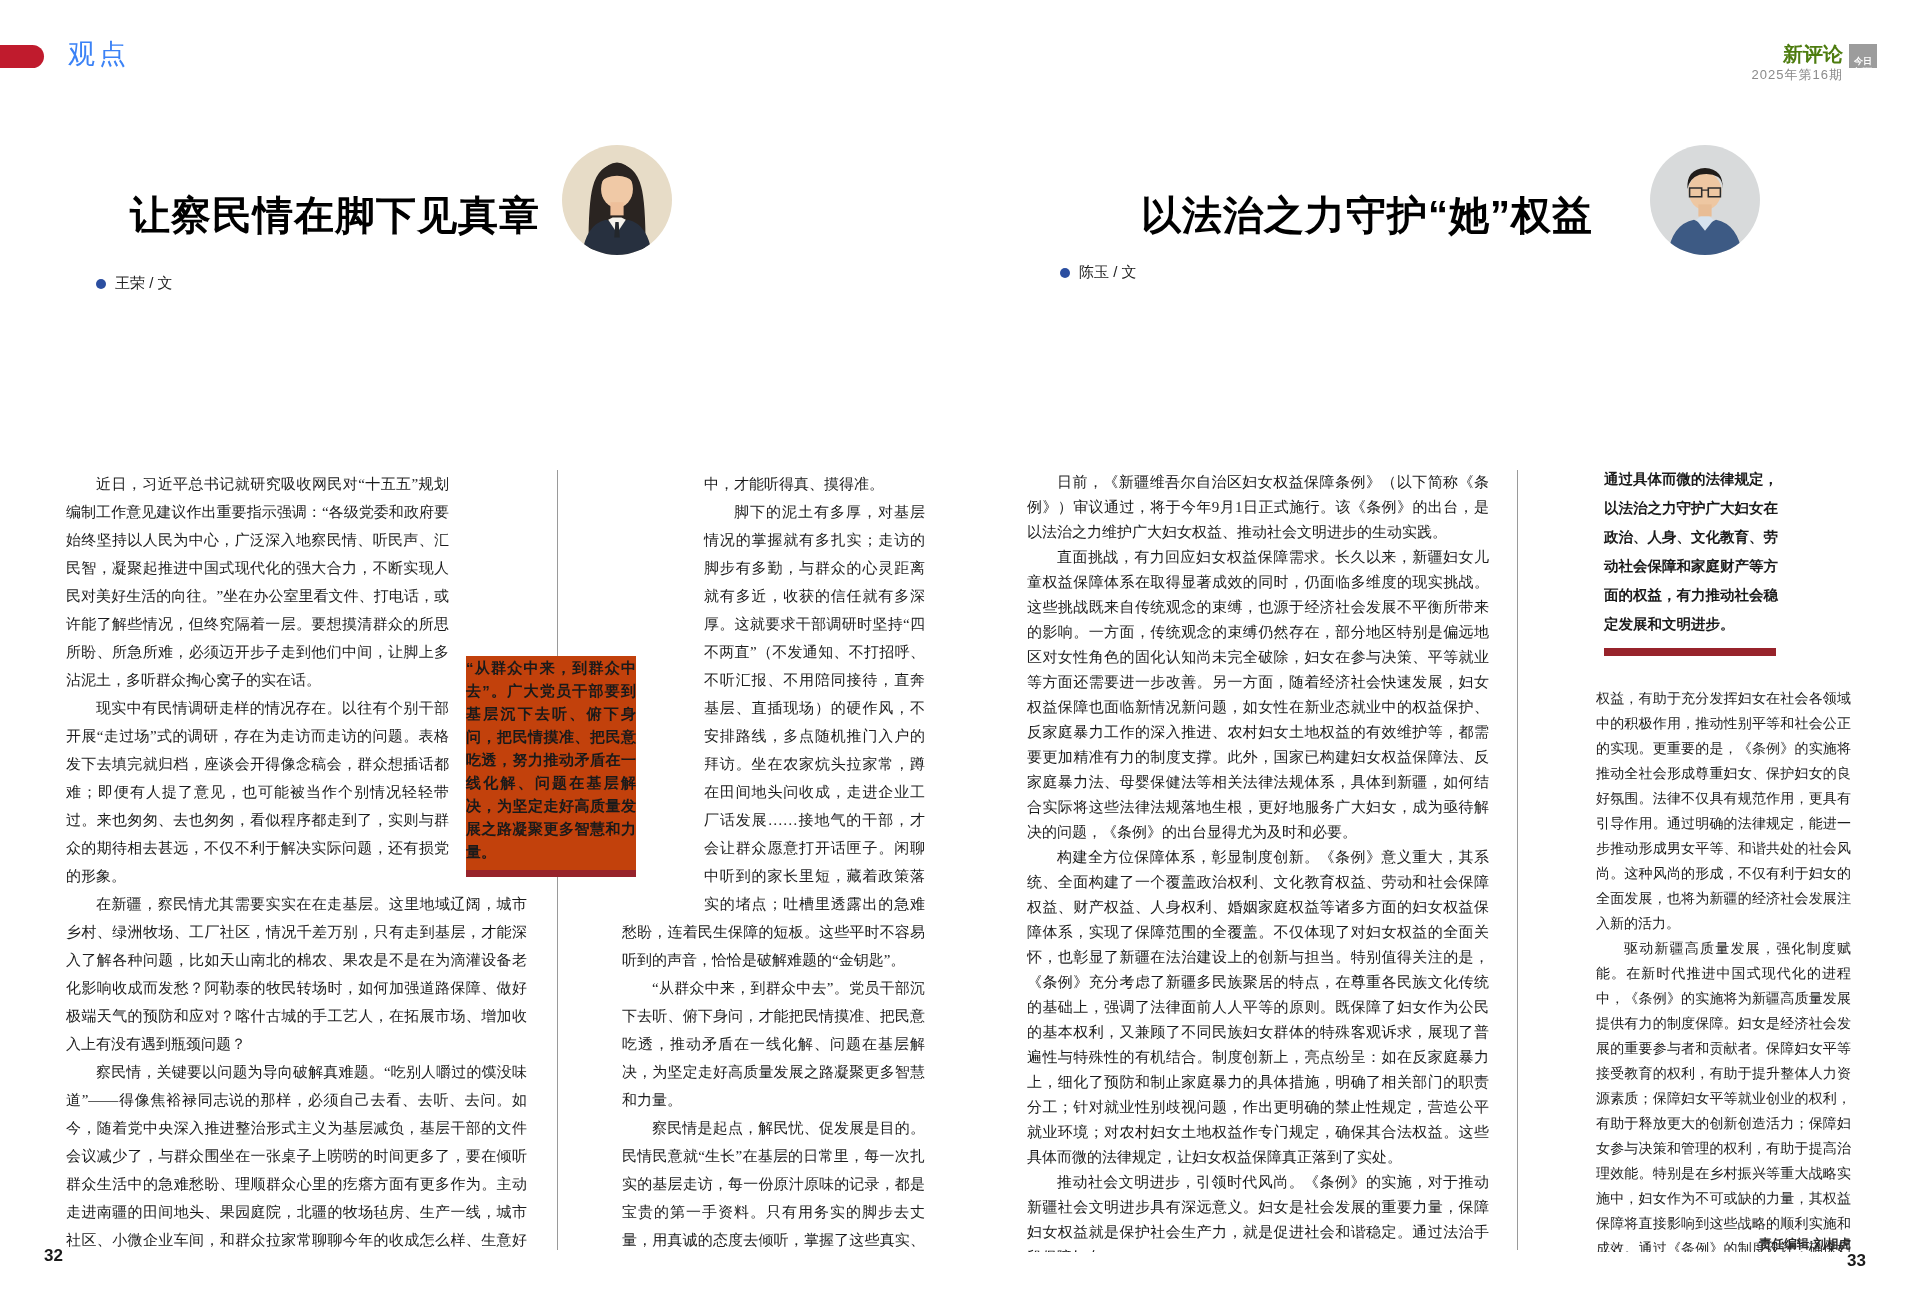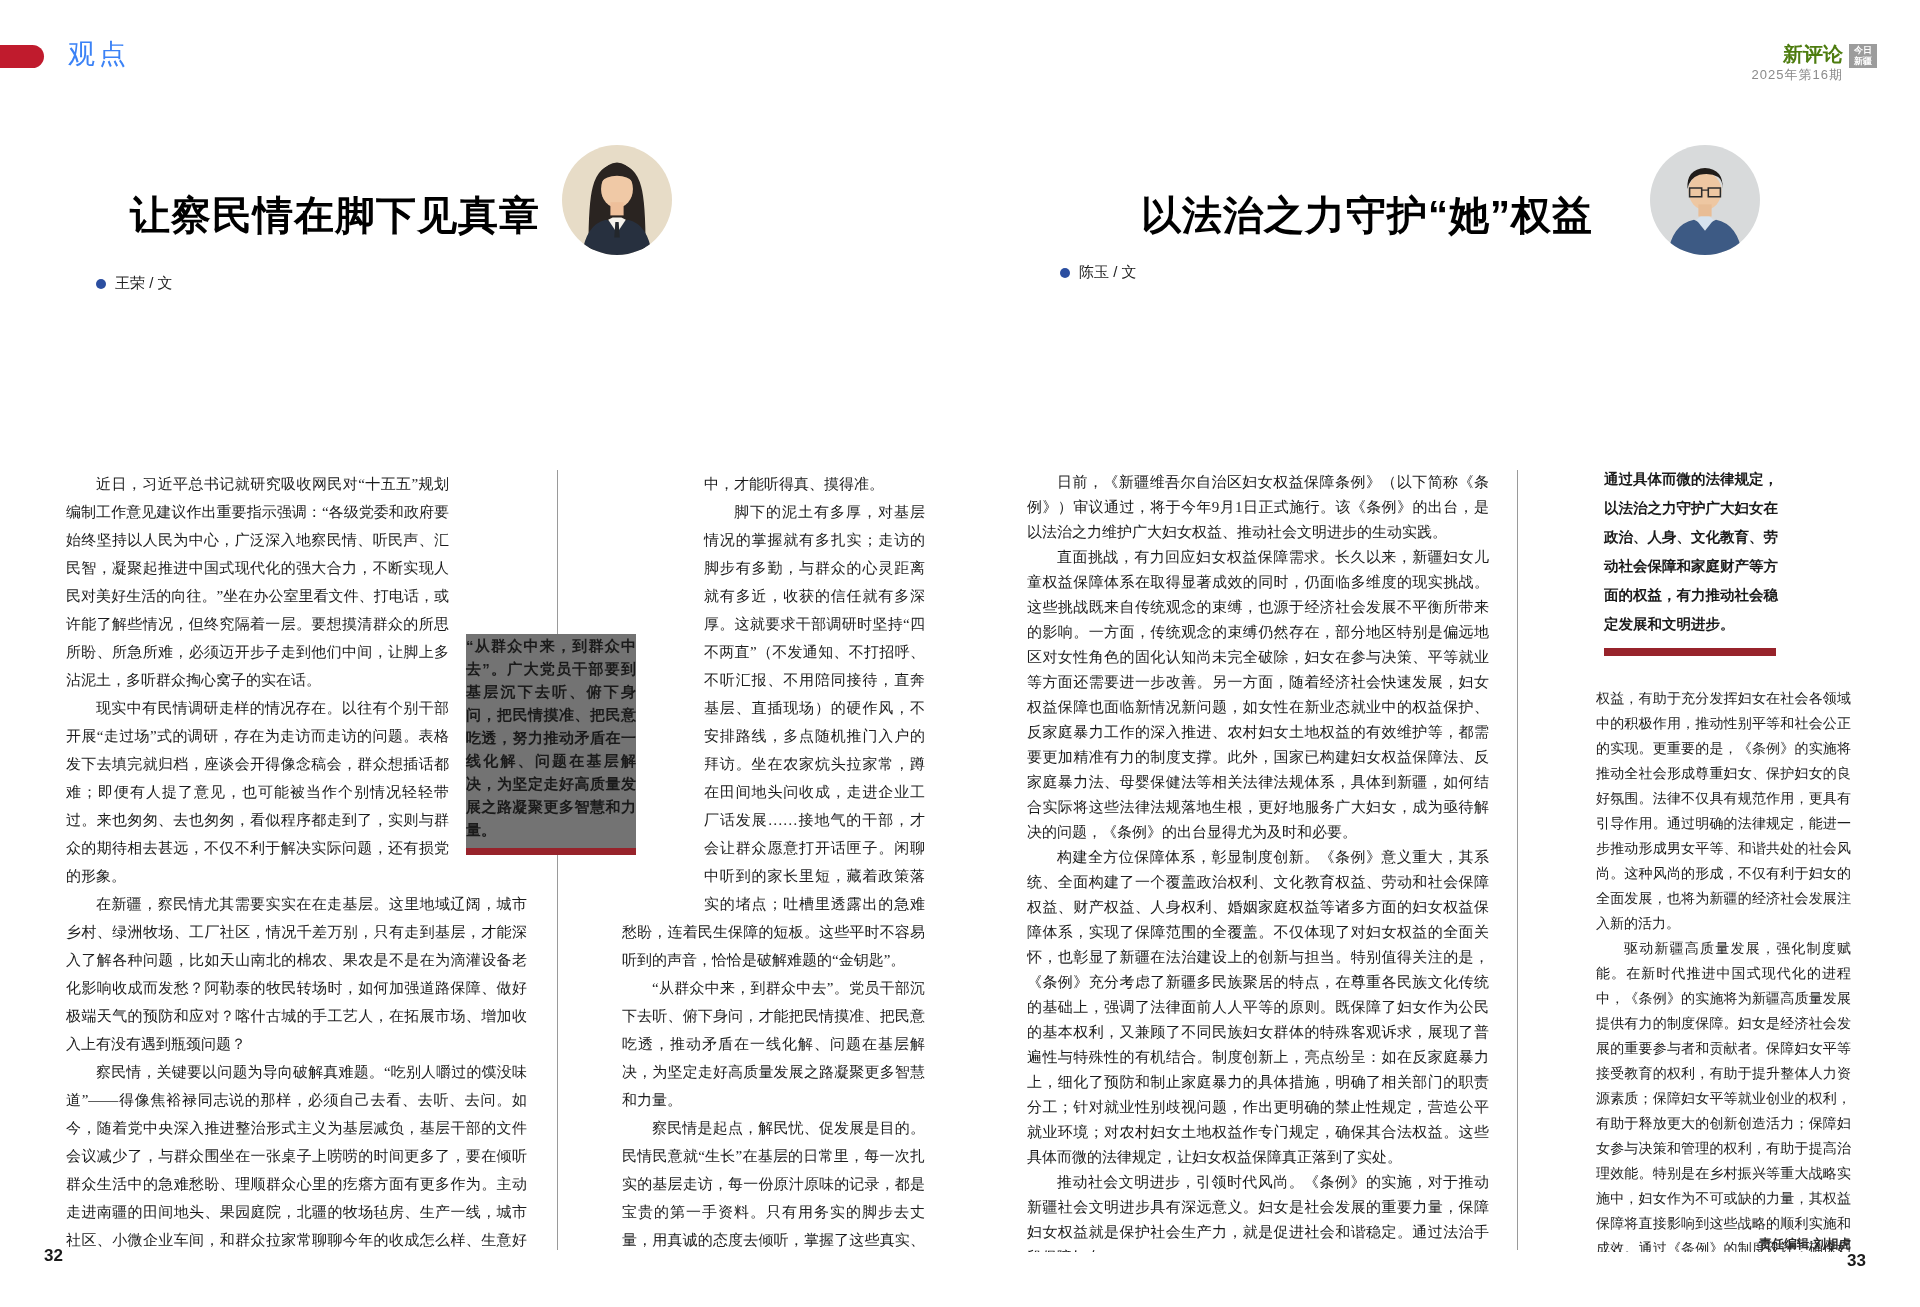--- a/index.html
+++ b/index.html
@@ -7,21 +7,21 @@
           font-family:"Liberation Serif", serif;color:#1c1c1c;}
   
   .red-pill{position:absolute;left:0;top:45px;width:44px;height:23px;background:#c01b2d;border-radius:0 12px 12px 0;}
   .section-label{position:absolute;left:68px;top:36px;font-size:27px;letter-spacing:4px;color:#3b82f6;}
   .masthead{position:absolute;right:43px;top:44px;text-align:right;}
   .masthead-inner{display:flex;align-items:flex-start;gap:6px;}
   .masthead-text{text-align:right;}
   .masthead-title{font-family:"Liberation Sans",sans-serif;font-weight:bold;font-size:20px;color:#4d7c0f;line-height:1;}
   .masthead-issue{font-family:"Liberation Sans",sans-serif;font-size:13px;color:#8a8a8a;letter-spacing:1px;margin-top:2px;}
   .masthead-logo{width:28px;height:24px;background:#9c9c9c;color:#fff;font-family:"Liberation Sans",sans-serif;
-                 font-size:9px;line-height:11px;font-weight:bold;text-align:center;padding-top:1px;box-sizing:border-box;}
+                 font-size:9px;line-height:11px;font-weight:bold;text-align:center;padding-top:12px;box-sizing:border-box;}
   
   .article-title{position:absolute;font-family:"Liberation Sans",sans-serif;font-weight:bold;font-size:40px;color:#000;letter-spacing:1px;white-space:nowrap;margin-left:35px;}
   #title-left{left:95px;top:188px;}
   #title-right{left:1106px;top:188px;}
   .byline{position:absolute;display:flex;align-items:center;gap:9px;font-family:"Liberation Sans",sans-serif;font-size:15px;color:#222;}
   #byline-left{left:96px;top:274px;}
   #byline-right{left:1060px;top:263px;}
   .byline-dot{width:10px;height:10px;border-radius:50%;background:#2b4ea0;}
   .portrait{position:absolute;width:110px;height:110px;border-radius:50%;overflow:hidden;}
   #portrait-left{left:562px;top:145px;}
@@ -35,21 +35,21 @@
   #l-col2{left:590px;width:303px;font-size:15px;line-height:28px;margin-left:32px;}
   #r-col1{left:1027px;width:462px;font-size:15px;line-height:25px;}
   #r-col2{left:1548px;width:303px;font-size:14px;line-height:25px;}
   .vdivider{position:absolute;top:470px;height:780px;width:1px;background:#9a9a9a;}
   #divider-left{left:557px;}
   #divider-right{left:1517px;}
   
   .cutout-r{float:right;width:78px;height:238px;margin-top:160px;}
   .cutout-l{float:left;width:82px;height:270px;margin-top:160px;}
   
-  .pullquote-box{position:absolute;left:466px;top:634px;width:170px;background:#737373;z-index:5;}
+  .pullquote-box{position:absolute;left:466px;top:656px;width:170px;background:#c2410c;z-index:5;}
   .pullquote-text{font-family:"Liberation Sans",sans-serif;font-weight:bold;font-size:15px;line-height:23px;
                   color:#1a1a1a;text-align:justify;}
   .pullquote-bar{height:7px;background:#97232b;margin-top:7px;}
   
   .sidequote{margin:-5px 0 0 56px;width:174px;font-family:"Liberation Sans",sans-serif;font-weight:bold;
              font-size:14.5px;line-height:29px;color:#1a1a1a;text-align:justify;}
   .sidequote-bar{width:172px;height:8px;background:#97232b;margin:9px 0 0 56px;}
   #r-col2 .body-start{margin-top:30px;margin-left:48px;}
   
   .endmark{display:inline-block;width:14px;height:15px;background:#ce1f2e;color:#fff;border-radius:2px;

